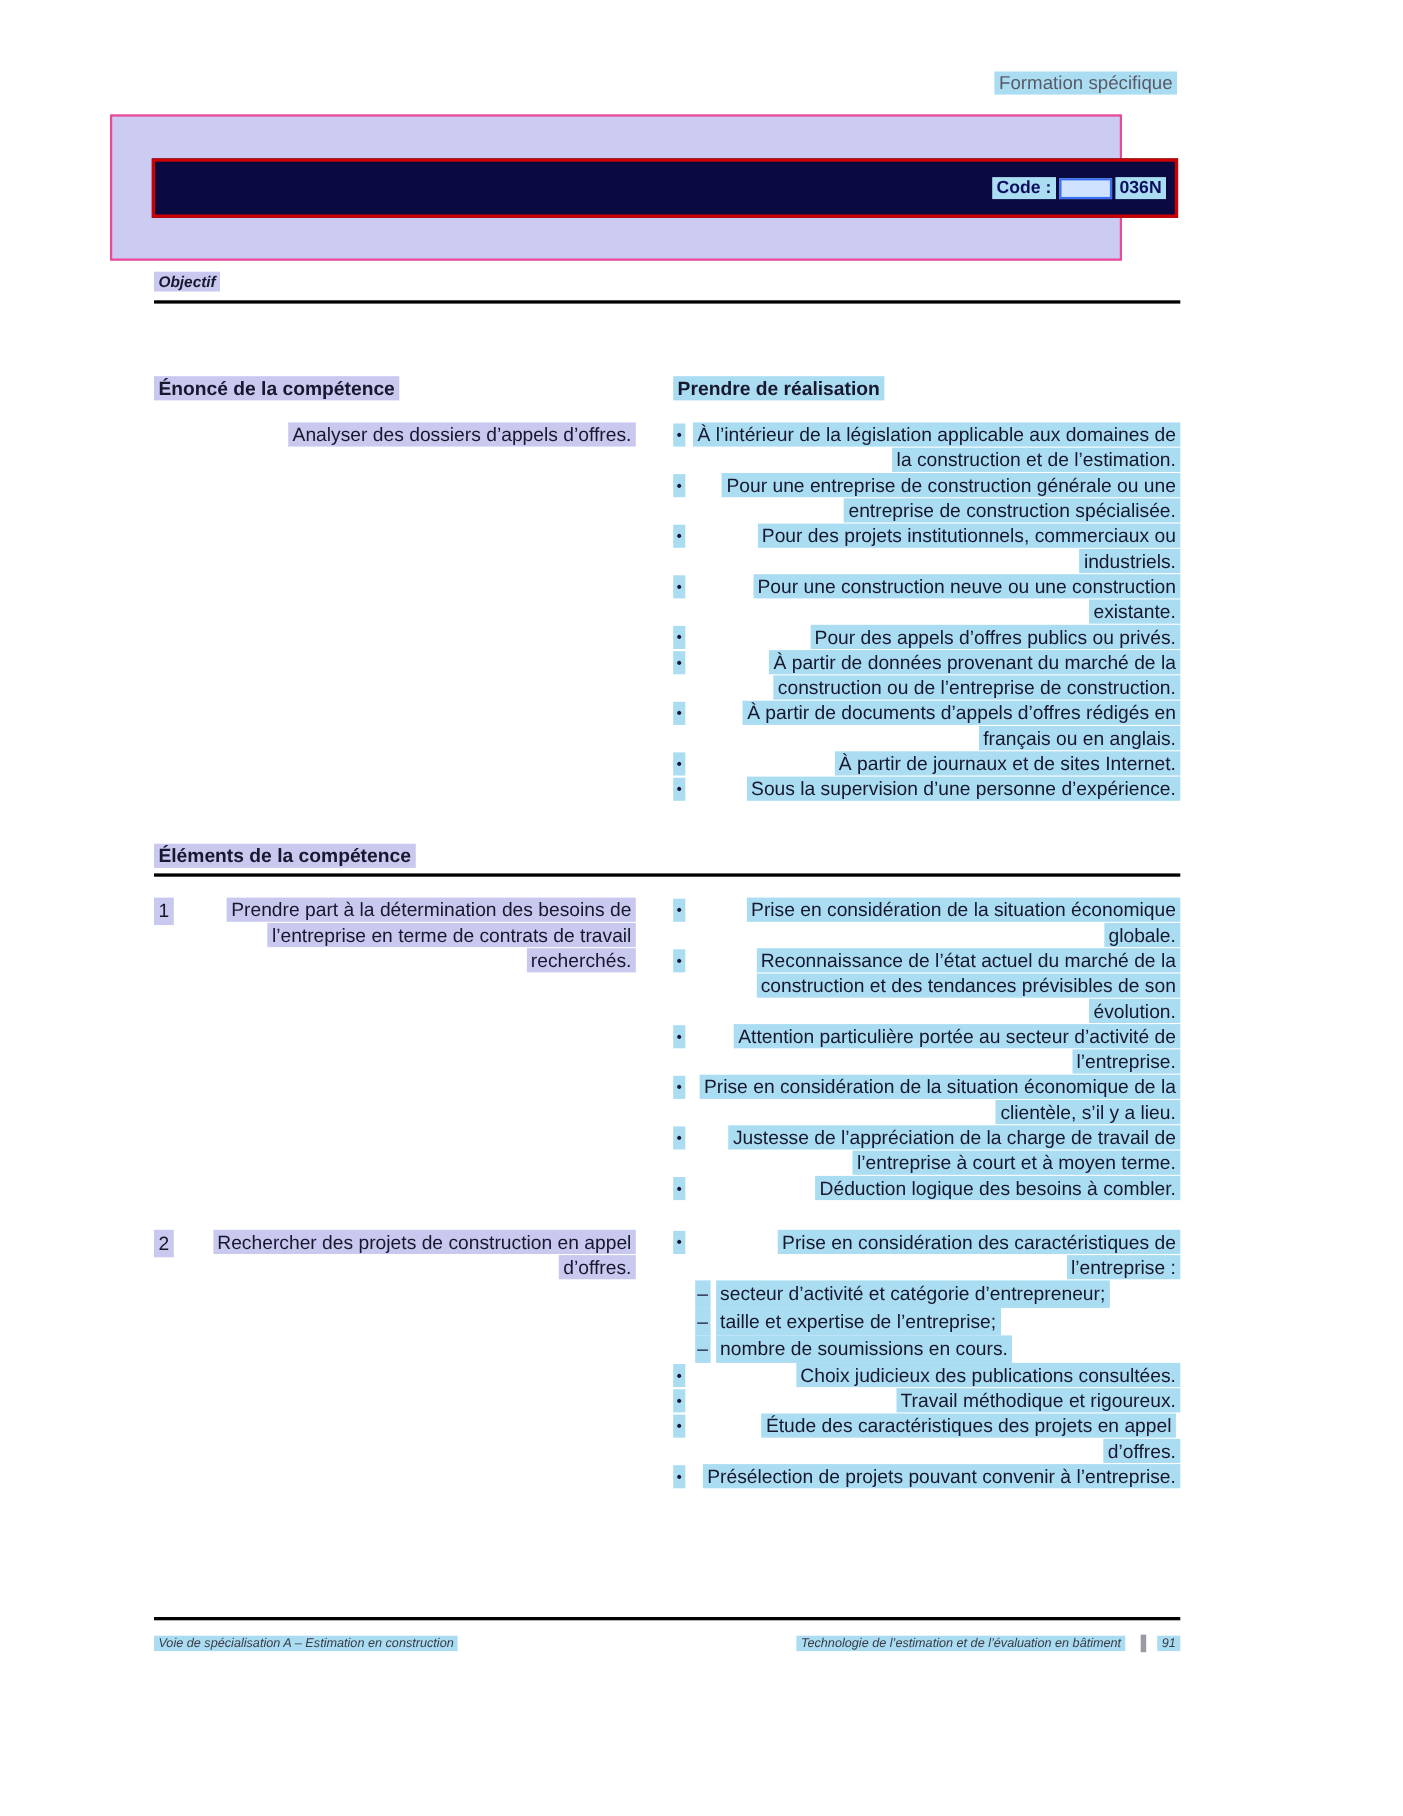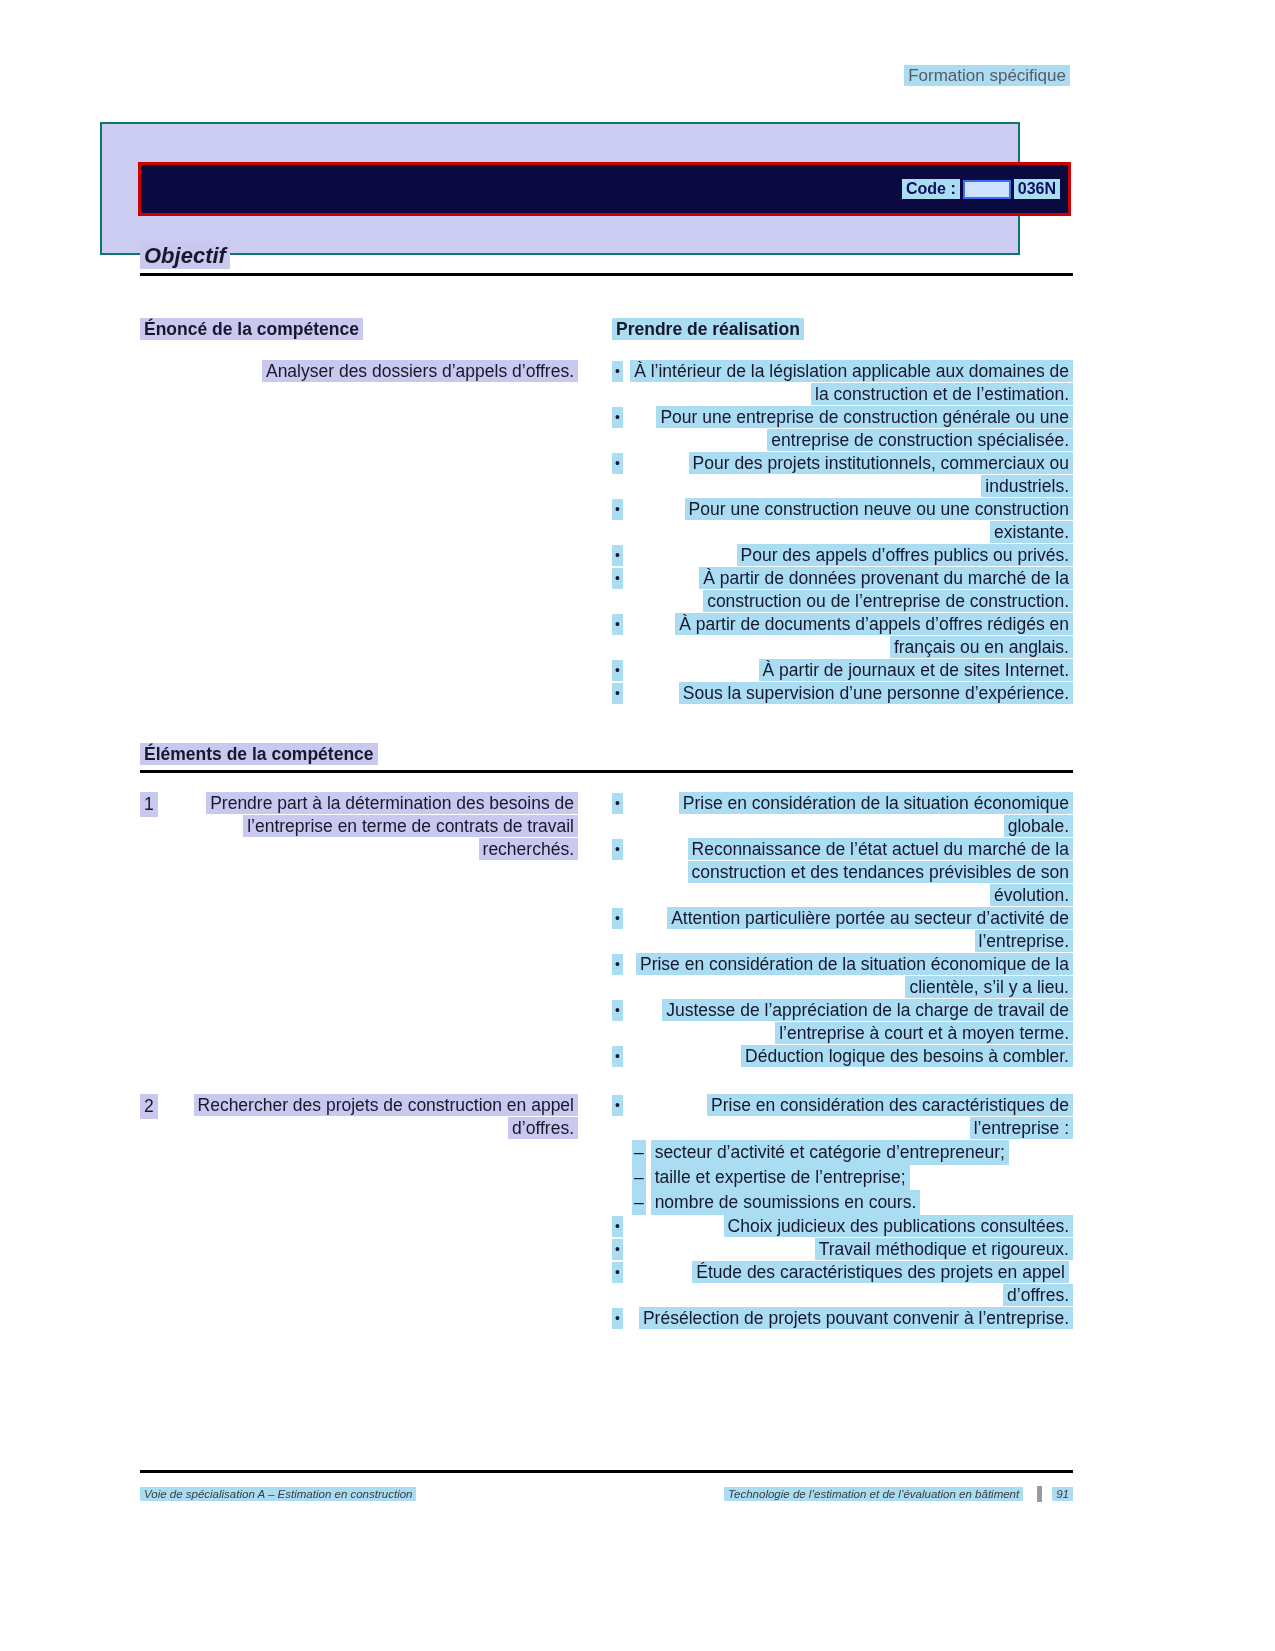--- a/index.html
+++ b/index.html
@@ -33,23 +33,22 @@
     padding-left: 48px;
   }
 
   .title-box {
     position: absolute;
     top: 104px;
     left: 100px;
     width: 920px;
     height: 133px;
     background: var(--box-bg, #ccccf2);
-    border: 2px solid #0f766e;
+    border: 2px solid #ec4899;
     box-sizing: border-box;
-    margin-top: 18px;
   }
   .title-banner {
     position: absolute;
     top: 38px;
     left: 36px;
     width: 933px;
     height: 54px;
     box-sizing: border-box;
     background: var(--banner-bg, #0a0a40);
     border: 3px solid var(--banner-border, #cc0000);
@@ -78,24 +77,24 @@
   .content {
     position: absolute;
     top: 243px;
     left: 140px;
     width: 933px;
   }
   .row { display: flex; }
   .col-left { width: 472px; flex: none; padding-right: 34px; box-sizing: border-box; }
   .col-right { flex: 1; }
 
-  .heads { font-size: 22px; font-weight: bold; font-style: italic; line-height: 26px; }
+  .heads { font-size: 14px; font-weight: bold; font-style: italic; line-height: 26px; }
   .rule { height: 3px; background: #000; margin-top: 4px; }
 
-  .sec-row { margin-top: 42px; font-weight: bold; line-height: 23px; }
+  .sec-row { margin-top: 66px; font-weight: bold; line-height: 23px; }
   .content-row { margin-top: 19px; line-height: 23px; text-align: right; }
   .sec2 { margin-top: 38px; }
   .el2 { margin-top: 26px; }
 
   .bullets { }
   .bline { display: flex; align-items: flex-start; }
   .bullet {
     flex: none;
     margin-right: 7px;
     margin-top: 1px;

